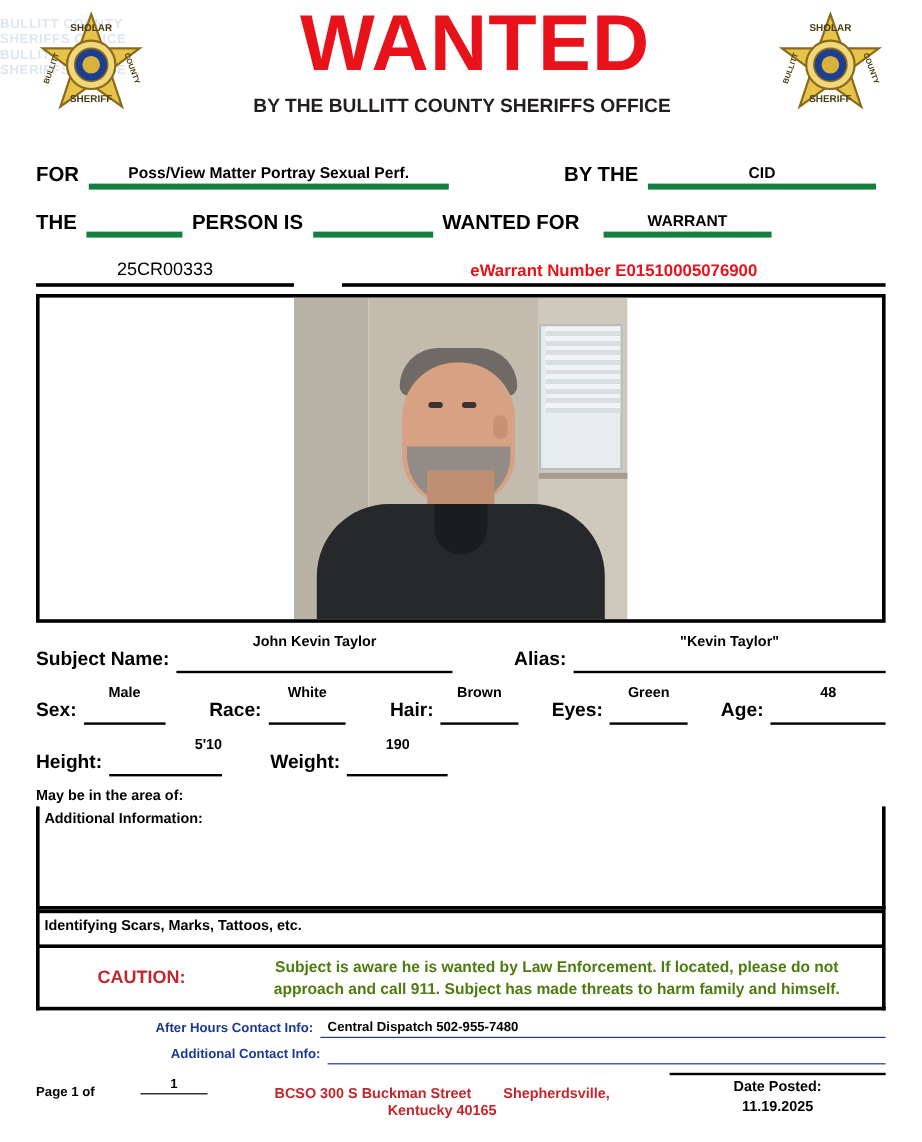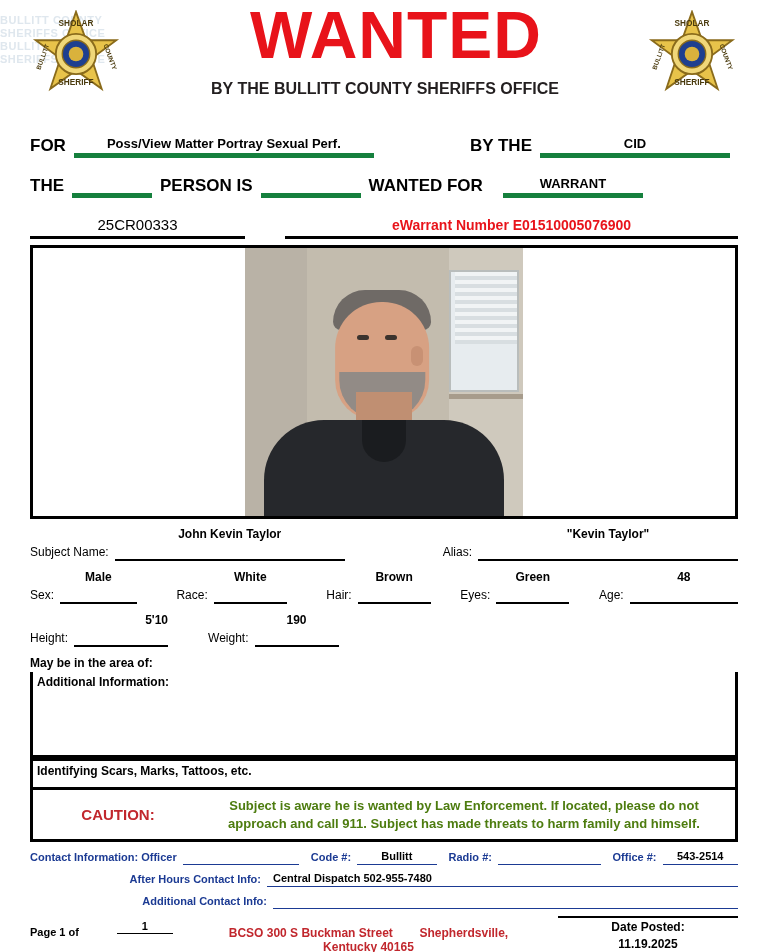--- a/index.html
+++ b/index.html
@@ -187,22 +187,22 @@
   .details {
     padding: 0 30px;
     margin-top: 8px;
   }
   .drow {
     display: flex;
     align-items: flex-end;
     margin-bottom: 9px;
   }
   .dlabel {
-    font-size: 12px;
-    font-weight: normal;
+    font-size: 16px;
+    font-weight: bold;
     white-space: nowrap;
     padding-bottom: 2px;
   }
   .dval {
     border-bottom: 2px solid #000;
     text-align: center;
     font-size: 12px;
     font-weight: bold;
     padding-bottom: 18px;
     margin-left: 6px;
@@ -451,31 +451,20 @@
   <div class="box box1">
     <div class="bt">Identifying Scars, Marks, Tattoos, etc.</div>
   </div>
 
   <div class="caution-box">
     <div class="caution-label">CAUTION:</div>
     <div class="caution-text">Subject is aware he is wanted by Law Enforcement. If located, please do not approach and call 911. Subject has made threats to harm family and himself.</div>
   </div>
 
   <div class="contact">
-    <div class="crow">
-      <span style="flex:1"></span>
-      <span class="clabel">Contact Information: Officer</span>
-      <span class="cval" style="width:120px;">&nbsp;</span>
-      <span class="clabel">Code #:</span>
-      <span class="cval dark" style="width:82px;">Bullitt</span>
-      <span class="clabel">Radio #:</span>
-      <span class="cval" style="width:106px;">&nbsp;</span>
-      <span class="clabel">Office #:</span>
-      <span class="cval dark" style="width:78px;margin-right:0;">543-2514</span>
-    </div>
 
     <div class="crow">
       <span style="flex:1"></span>
       <span class="clabel">After Hours Contact Info:</span>
       <span class="cval dark" style="width:465px;text-align:left;padding-left:6px;margin-right:0;">Central Dispatch  502-955-7480</span>
     </div>
 
     <div class="crow">
       <span style="flex:1"></span>
       <span class="clabel">Additional Contact Info:</span>

